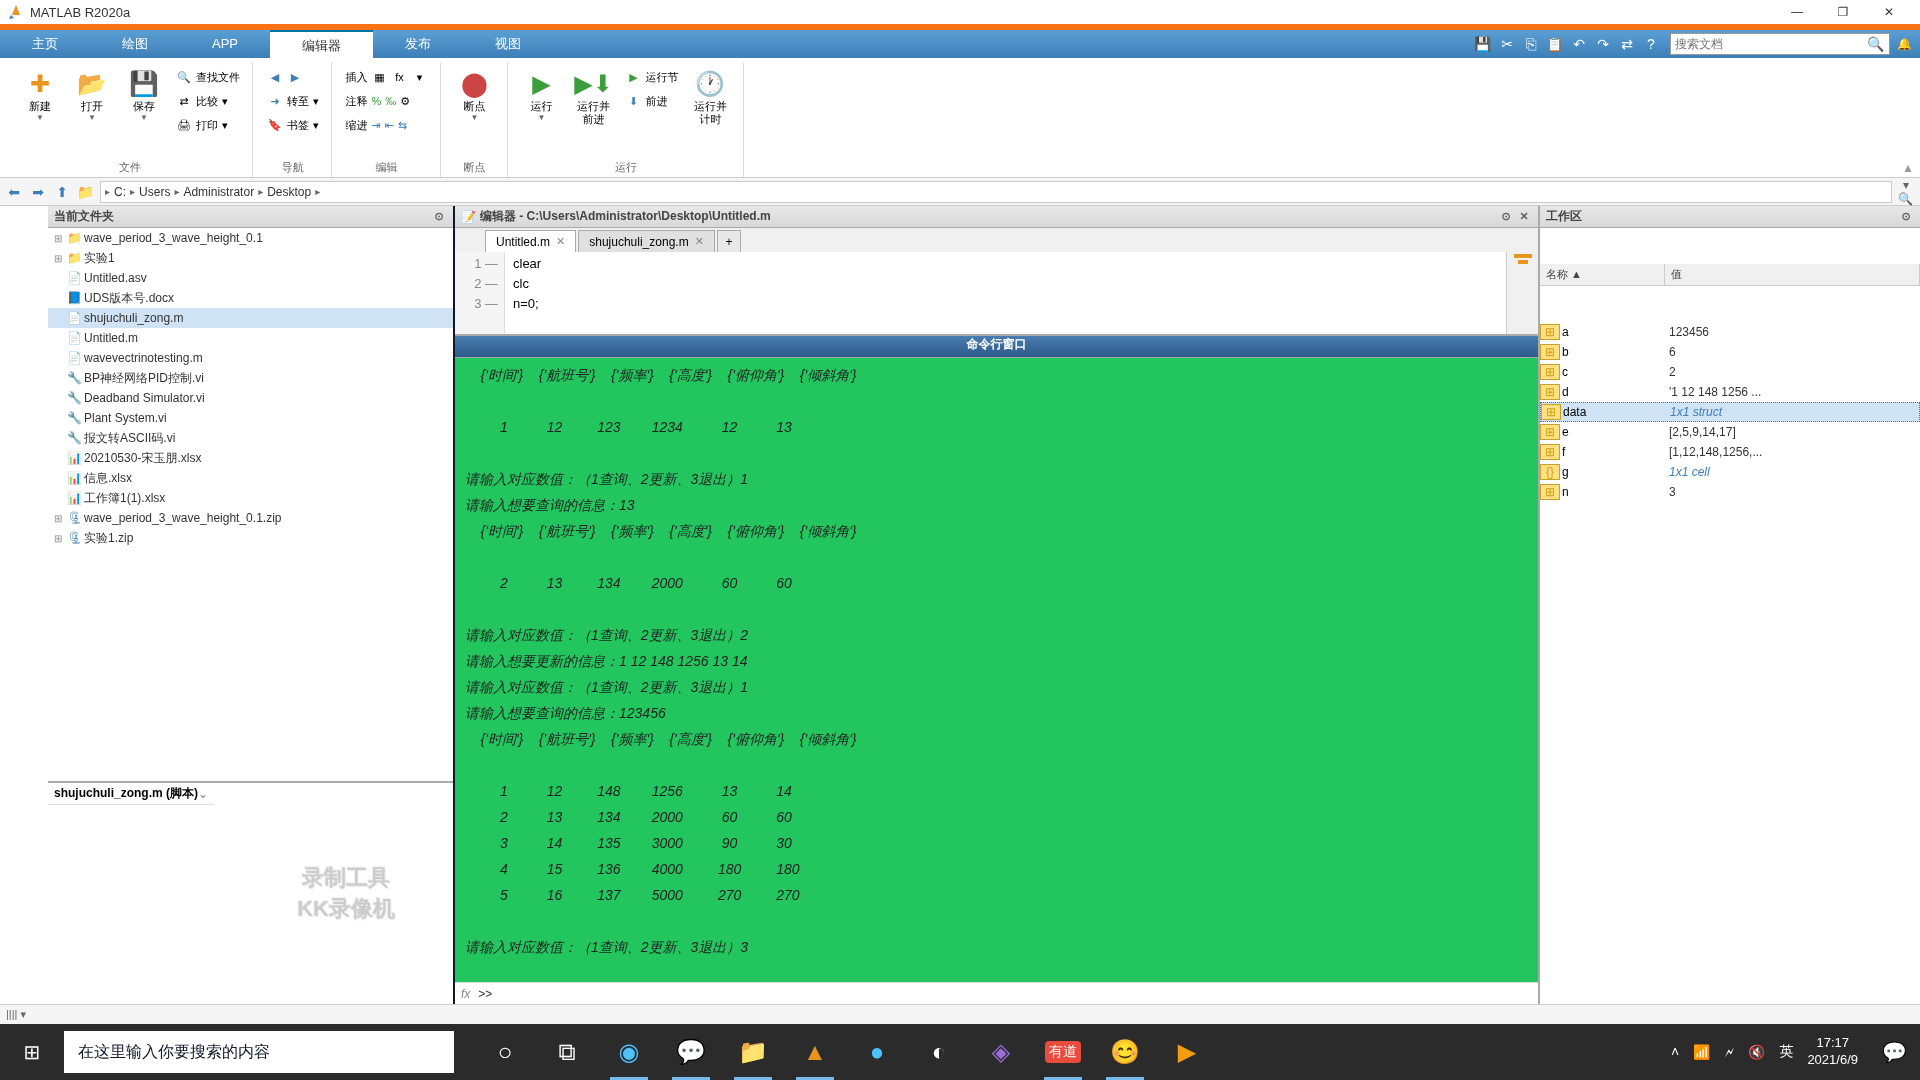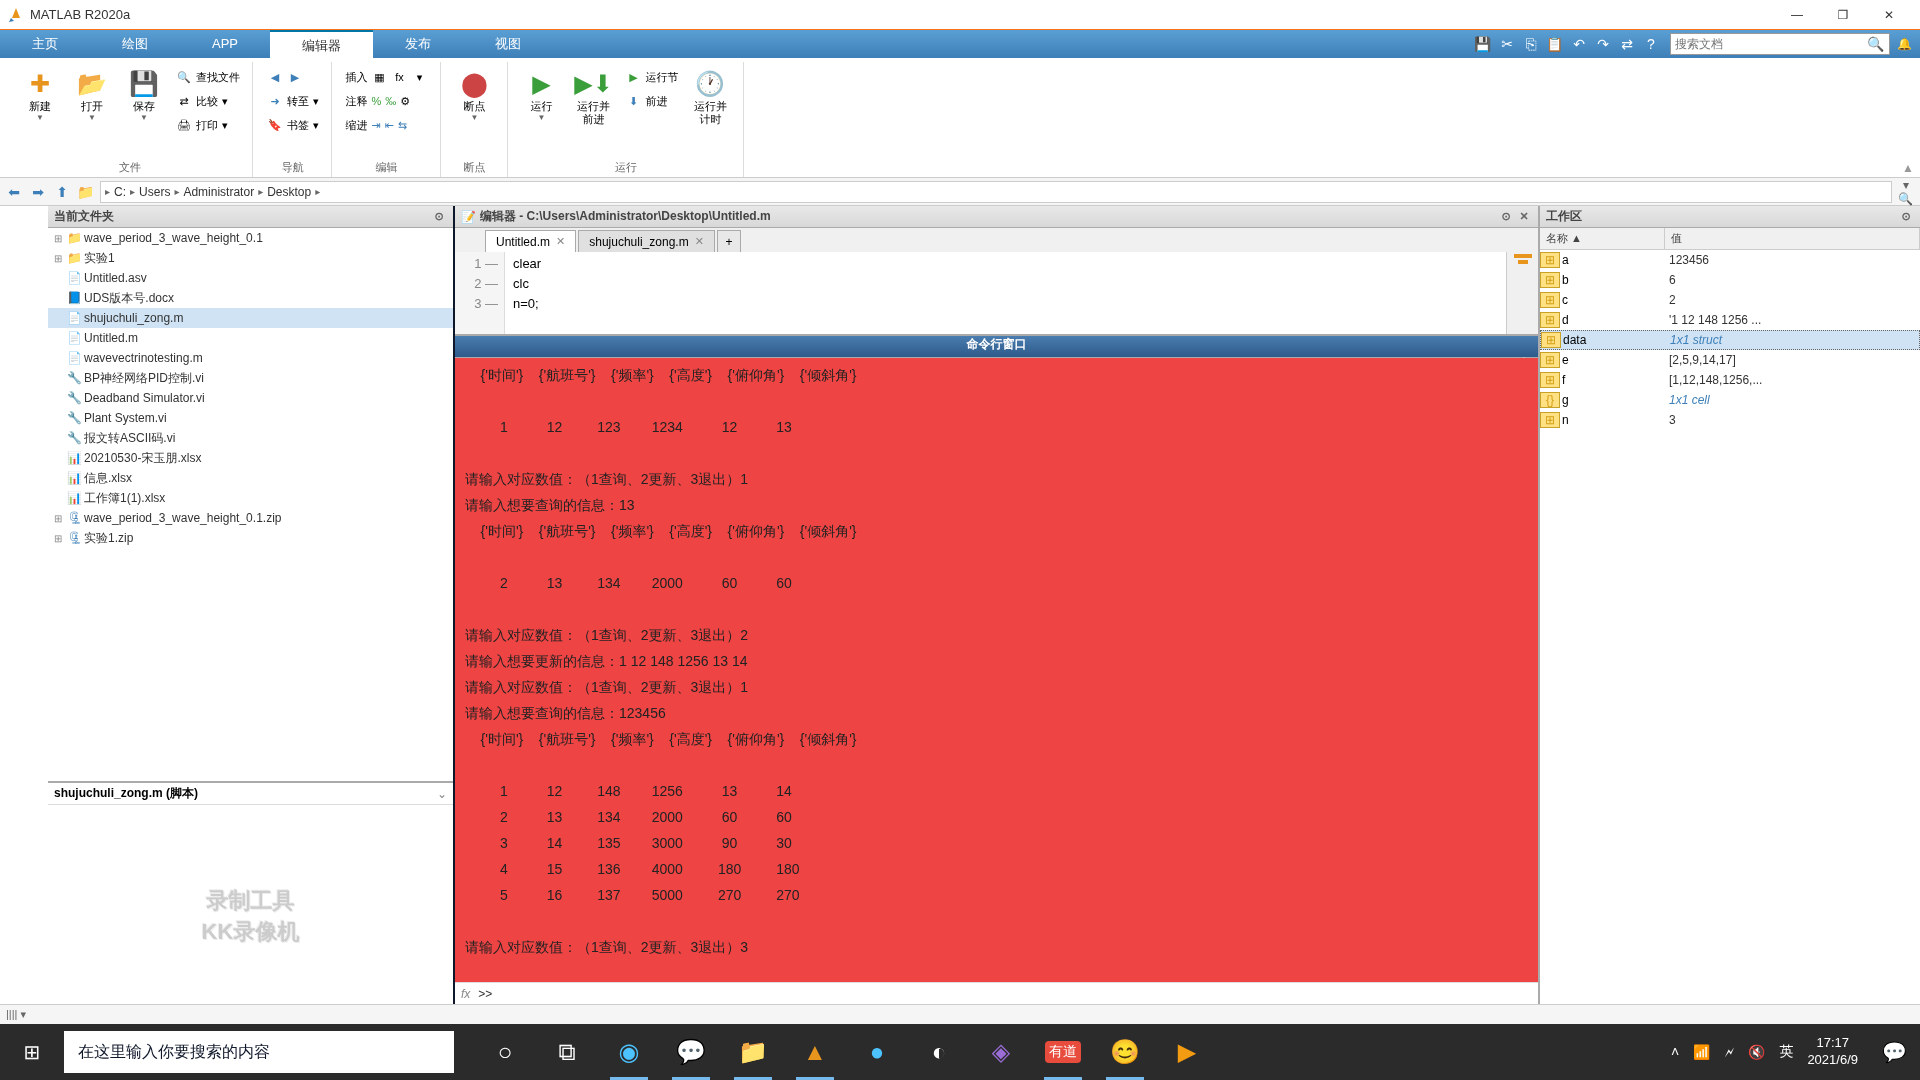--- a/index.html
+++ b/index.html
@@ -1,19 +1,19 @@
 <!DOCTYPE html>
 <html><head>
 <meta charset="utf-8">
 <style>
 * { margin: 0; padding: 0; box-sizing: border-box; font-family: "Microsoft YaHei", Arial, sans-serif; }
 body { width: 1920px; height: 1080px; overflow: hidden; background: #fff; font-size: 12px; }
 
 
-.titlebar { height: 30px; background: #fff; display: flex; align-items: center; padding: 11px 8px; border-bottom: 1px solid #f97316; }
+.titlebar { height: 30px; background: #fff; display: flex; align-items: center; padding: 11px 8px; border-bottom: 6px solid #f97316; }
 .titlebar .logo { width: 16px; height: 16px; margin-right: 6px; }
 .titlebar .title { flex: 1; font-size: 13px; color: #333; }
 .titlebar .winbtn { width: 46px; height: 30px; display: flex; align-items: center; justify-content: center; color: #333; cursor: pointer; }
 
 
 .tabstrip { height: 28px; background: linear-gradient(#5a9fd4, #3d7fb8); display: flex; align-items: center; }
 .tabstrip .tab { padding: 0 32px; height: 28px; line-height: 28px; color: #fff; font-size: 13px; cursor: pointer; }
 .tabstrip .tab.active { background: #fff; color: #333; border-top: 2px solid #0076a8; }
 .tabstrip .spacer { flex: 1; }
 .tabstrip .qat { display: flex; align-items: center; gap: 2px; padding-right: 4px; }
@@ -53,21 +53,21 @@
 
 
 .left-panel { width: 407px; border-right: 2px solid #0f172a; display: flex; flex-direction: column; margin-left: 48px; }
 .folder-tree { flex: 1; overflow: auto; background: #fff; }
 .folder-header { display: flex; align-items: center; height: 22px; background: #f0f0f0; border-bottom: 1px solid #ccc; padding-left: 24px; }
 .folder-header .col { font-size: 11px; color: #444; }
 .file-item { display: flex; align-items: center; height: 20px; padding-left: 6px; cursor: pointer; font-size: 12px; color: #333; }
 .file-item.selected { background: #cfe3f5; }
 .file-item .exp { width: 12px; color: #888; font-size: 10px; }
 .file-item .ficon { width: 18px; text-align: center; font-size: 12px; }
-.details-panel { height: 223px; border-top: 2px solid #aaa; display: flex; flex-direction: column; gap: 25px; }
+.details-panel { height: 223px; border-top: 2px solid #aaa; display: flex; flex-direction: row; gap: 25px; }
 .details-header { display: flex; align-items: center; height: 22px; background: #fff; border-bottom: 1px solid #ddd; padding: 0 6px; }
 .details-header .dtitle { flex: 1; font-weight: bold; font-size: 12px; }
 .details-body { flex: 1; display: flex; align-items: center; justify-content: center; background: #fff; position: relative; }
 .watermark { font-size: 22px; font-weight: bold; color: #ccc; text-align: center; line-height: 1.4; text-shadow: 1px 1px 0 #eee, -1px -1px 0 #eee; }
 
 
 .center-panel { flex: 1; display: flex; flex-direction: column; border-right: 2px solid #aaa; }
 .editor-panel { height: 130px; display: flex; flex-direction: column; border-bottom: 2px solid #aaa; }
 .editor-tabs { height: 24px; background: #f0f0f0; display: flex; align-items: flex-end; padding-left: 30px; }
 .editor-tab { height: 22px; background: #fff; border: 1px solid #aaa; border-bottom: none; padding: 0 10px; display: flex; align-items: center; gap: 6px; font-size: 12px; cursor: pointer; margin-right: 2px; }
@@ -76,27 +76,27 @@
 .editor-tab.add { width: 24px; justify-content: center; background: #e8e8e8; }
 .editor-body { flex: 1; background: #fff; display: flex; overflow: auto; }
 .editor-gutter { width: 50px; background: #f5f5f5; border-right: 1px solid #ddd; text-align: right; padding: 2px 6px; color: #888; font-family: Consolas, monospace; font-size: 13px; line-height: 20px; }
 .editor-gutter .line { white-space: nowrap; }
 .editor-code { flex: 1; padding: 2px 8px; font-family: Consolas, monospace; font-size: 13px; line-height: 20px; color: #000; }
 .editor-scrollbar { width: 32px; background: #f0f0f0; border-left: 1px solid #ccc; display: flex; flex-direction: column; align-items: center; padding-top: 2px; gap: 2px; }
 .editor-scrollbar .mark { width: 18px; height: 4px; }
 
 .cmd-panel { flex: 1; display: flex; flex-direction: column; }
 .cmd-panel .panel-title { background: linear-gradient(#4a7db0, #2d5a8a); color: #fff; flex-direction: column; }
-.cmd-body { flex: 1; background: #ef4444; overflow: auto; padding: 4px 10px; font-family: "Microsoft YaHei", Consolas, monospace; font-size: 14px; line-height: 26px; color: #222; position: relative; white-space: pre; }
+.cmd-body { flex: 1; background: #22c55e; overflow: auto; padding: 4px 10px; font-family: "Microsoft YaHei", Consolas, monospace; font-size: 14px; line-height: 26px; color: #222; position: relative; white-space: pre; font-style: italic; }
 .cmd-prompt { display: flex; align-items: center; height: 22px; border-top: 1px solid #ddd; background: #fff; padding: 0 6px; font-family: Consolas, monospace; }
 .cmd-prompt .fx { font-style: italic; color: #888; margin-right: 8px; }
 .cmd-prompt .prompt { color: #333; }
 
 
-.right-panel { width: 380px; display: flex; flex-direction: column; }
+.right-panel { width: 380px; display: flex; flex-direction: column; gap: 36px; }
 .ws-header { display: flex; height: 22px; background: #f0f0f0; border-bottom: 1px solid #ccc; }
 .ws-header .col { padding: 0 6px; font-size: 11px; color: #444; display: flex; align-items: center; border-right: 1px solid #ccc; }
 .ws-header .col.name { width: 125px; }
 .ws-header .col.val { flex: 1; }
 .ws-body { flex: 1; background: #fff; overflow: auto; }
 .ws-row { display: flex; height: 20px; align-items: center; cursor: pointer; }
 .ws-row.selected { background: #cfe3f5; border: 1px dotted #666; }
 .ws-row .wicon { width: 20px; text-align: center; color: #d4a017; font-size: 12px; }
 .ws-row .wname { width: 105px; font-size: 12px; padding-left: 2px; }
 .ws-row .wval { flex: 1; font-size: 12px; color: #333; padding-left: 4px; }

